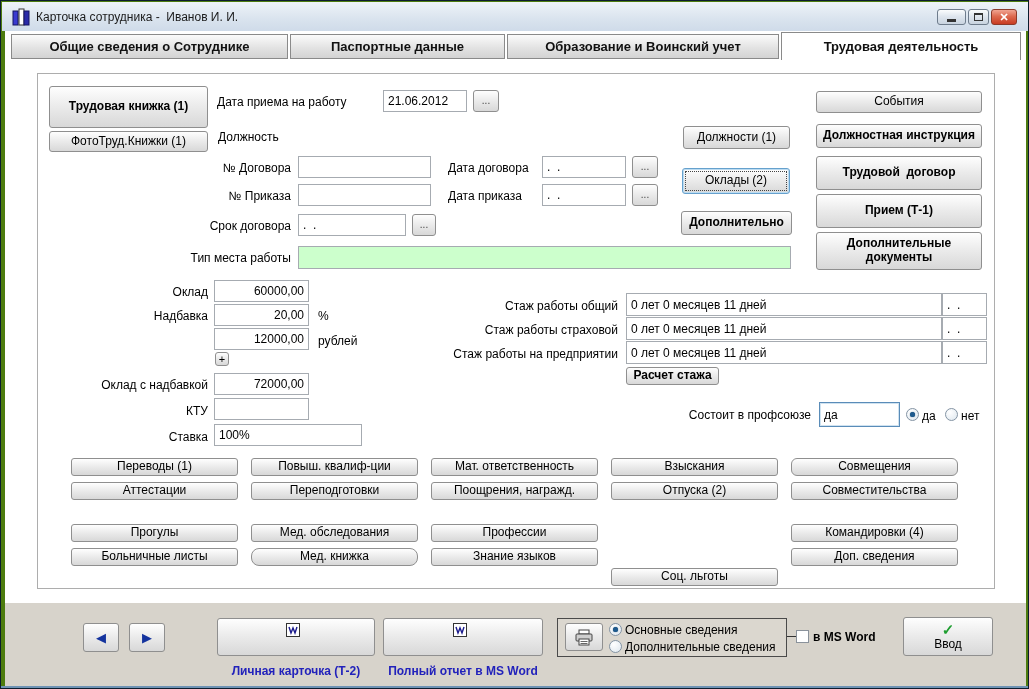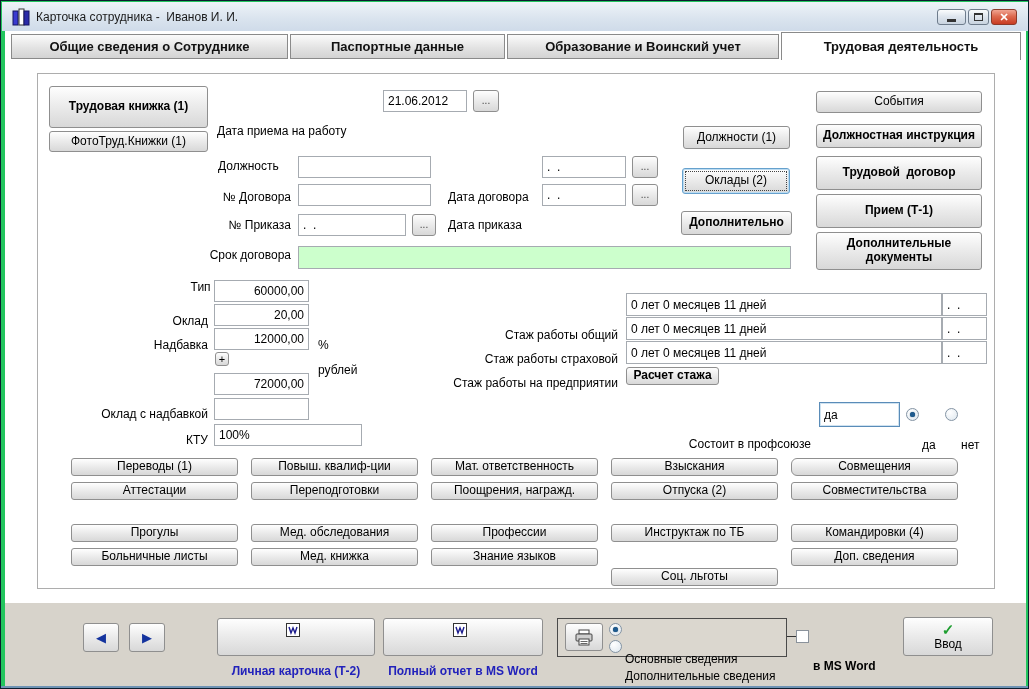--- a/index.html
+++ b/index.html
@@ -1,34 +1,34 @@
 <!DOCTYPE html>
 <html><head>
 <meta charset="utf-8">
 <style>
   html,body{margin:0;padding:0;background:#9aa7b3;}
   *{box-sizing:border-box;font-family:"Liberation Sans",sans-serif;}
   .window{position:relative;width:1029px;height:689px;margin:0 auto;
-    background:#22c55e;border:1px solid #0c1c2e;overflow:hidden;
+    background:#4d7c0f;border:1px solid #0c1c2e;overflow:hidden;
     box-shadow:inset 0 -2px 0 #6f93b4;}
   .titlebar{position:absolute;left:1px;top:1px;width:1026px;height:29px;
     background:linear-gradient(#eef3f8,#d9e3ee 60%,#cfdbe9);display:flex;align-items:center;}
   .title-text{font-size:12px;color:#1b1b1b;margin-left:6px;white-space:pre;}
   .winbtn{position:absolute;top:8px;height:16px;border:1px solid #6e7c8c;border-radius:3px;
     background:linear-gradient(#fbfcfd,#dfe6ee 45%,#c9d4e0);display:flex;align-items:center;justify-content:center;
     font-size:9px;color:#333;}
   .winbtn.close{background:linear-gradient(#f0a492,#dd6a50 45%,#c83c22);border-color:#8c3a2a;color:#fff;font-weight:bold;font-size:11px;}
   .page{position:absolute;left:4px;top:30px;width:1021px;height:572px;background:#ffffff;}
   .bottombar{position:absolute;left:4px;top:602px;width:1021px;height:83px;background:#d7d3cb;}
   .tab{position:absolute;top:33px;height:25px;display:flex;align-items:center;justify-content:center;
     font-size:13px;font-weight:bold;color:#111;
     background:linear-gradient(#fbfbfb,#e3e3e3 55%,#d3d3d3);border:1px solid #8a8a8a;cursor:default;}
   .tab.active{top:31px;height:28px;background:#ffffff;border-bottom:none;z-index:3;}
   .groupbox{position:absolute;left:36px;top:72px;width:958px;height:516px;border:1px solid #adadad;background:#fff;}
-  .lbl{position:absolute;font-size:12px;color:#000;white-space:pre;margin-top:29px;}
+  .lbl{position:absolute;font-size:12px;color:#000;white-space:pre;}
   .lbl.r{text-align:right;}
   .btn{position:absolute;display:flex;align-items:center;justify-content:center;text-align:center;
     background:linear-gradient(#fefefe,#ececec 45%,#d8d8d8);border:1px solid #8f8f8f;border-radius:3px;
     font-size:12px;color:#000;cursor:default;white-space:pre;line-height:1.15;}
   .btn.b{font-weight:bold;}
   .btn.focus{border:1px solid #66a1cd;outline:1px dotted #444;outline-offset:-4px;
     box-shadow:0 0 0 1px #bcdcf2 inset;}
   .field{position:absolute;background:#fff;border:1px solid #a6abb1;font-size:12px;color:#000;
     display:flex;align-items:center;padding:0 4px;white-space:pre;overflow:hidden;}
   .field.num{justify-content:flex-end;}
@@ -171,25 +171,24 @@
 
   <div class="btn" style="left:70px;top:481px;width:167px;height:18px;"><span>Аттестации</span></div>
   <div class="btn" style="left:250px;top:481px;width:167px;height:18px;"><span>Переподготовки</span></div>
   <div class="btn" style="left:430px;top:481px;width:167px;height:18px;"><span>Поощрения, награжд.</span></div>
   <div class="btn" style="left:610px;top:481px;width:167px;height:18px;"><span>Отпуска (2)</span></div>
   <div class="btn" style="left:790px;top:481px;width:167px;height:18px;"><span>Совместительства</span></div>
 
   <div class="btn" style="left:70px;top:523px;width:167px;height:18px;"><span>Прогулы</span></div>
   <div class="btn" style="left:250px;top:523px;width:167px;height:18px;"><span>Мед. обследования</span></div>
   <div class="btn" style="left:430px;top:523px;width:167px;height:18px;"><span>Профессии</span></div>
-  <div class="btn" style="left:610px;top:523px;width:167px;height:18px;"><span>Инструктаж по ТБ</span></div>
   <div class="btn" style="left:790px;top:523px;width:167px;height:18px;"><span>Командировки (4)</span></div>
 
   <div class="btn" style="left:70px;top:547px;width:167px;height:18px;"><span>Больничные листы</span></div>
-  <div class="btn" style="left:250px;top:547px;width:167px;height:18px;"><span>Мед. книжка</span></div>
+  <div class="btn" style="left:250px;top:547px;width:167px;height:18px;border-radius:8px;"><span>Мед. книжка</span></div>
   <div class="btn" style="left:430px;top:547px;width:167px;height:18px;"><span>Знание языков</span></div>
   <div class="btn" style="left:610px;top:547px;width:167px;height:18px;margin-top:20px;"><span>Соц. льготы</span></div>
   <div class="btn" style="left:790px;top:547px;width:167px;height:18px;"><span>Доп. сведения</span></div>
 
   <div class="btn" style="left:82px;top:622px;width:36px;height:29px;">
     <span class="navglyph">◀</span>
   </div>
   <div class="btn" style="left:128px;top:622px;width:36px;height:29px;">
     <span class="navglyph">▶</span>
   </div>

